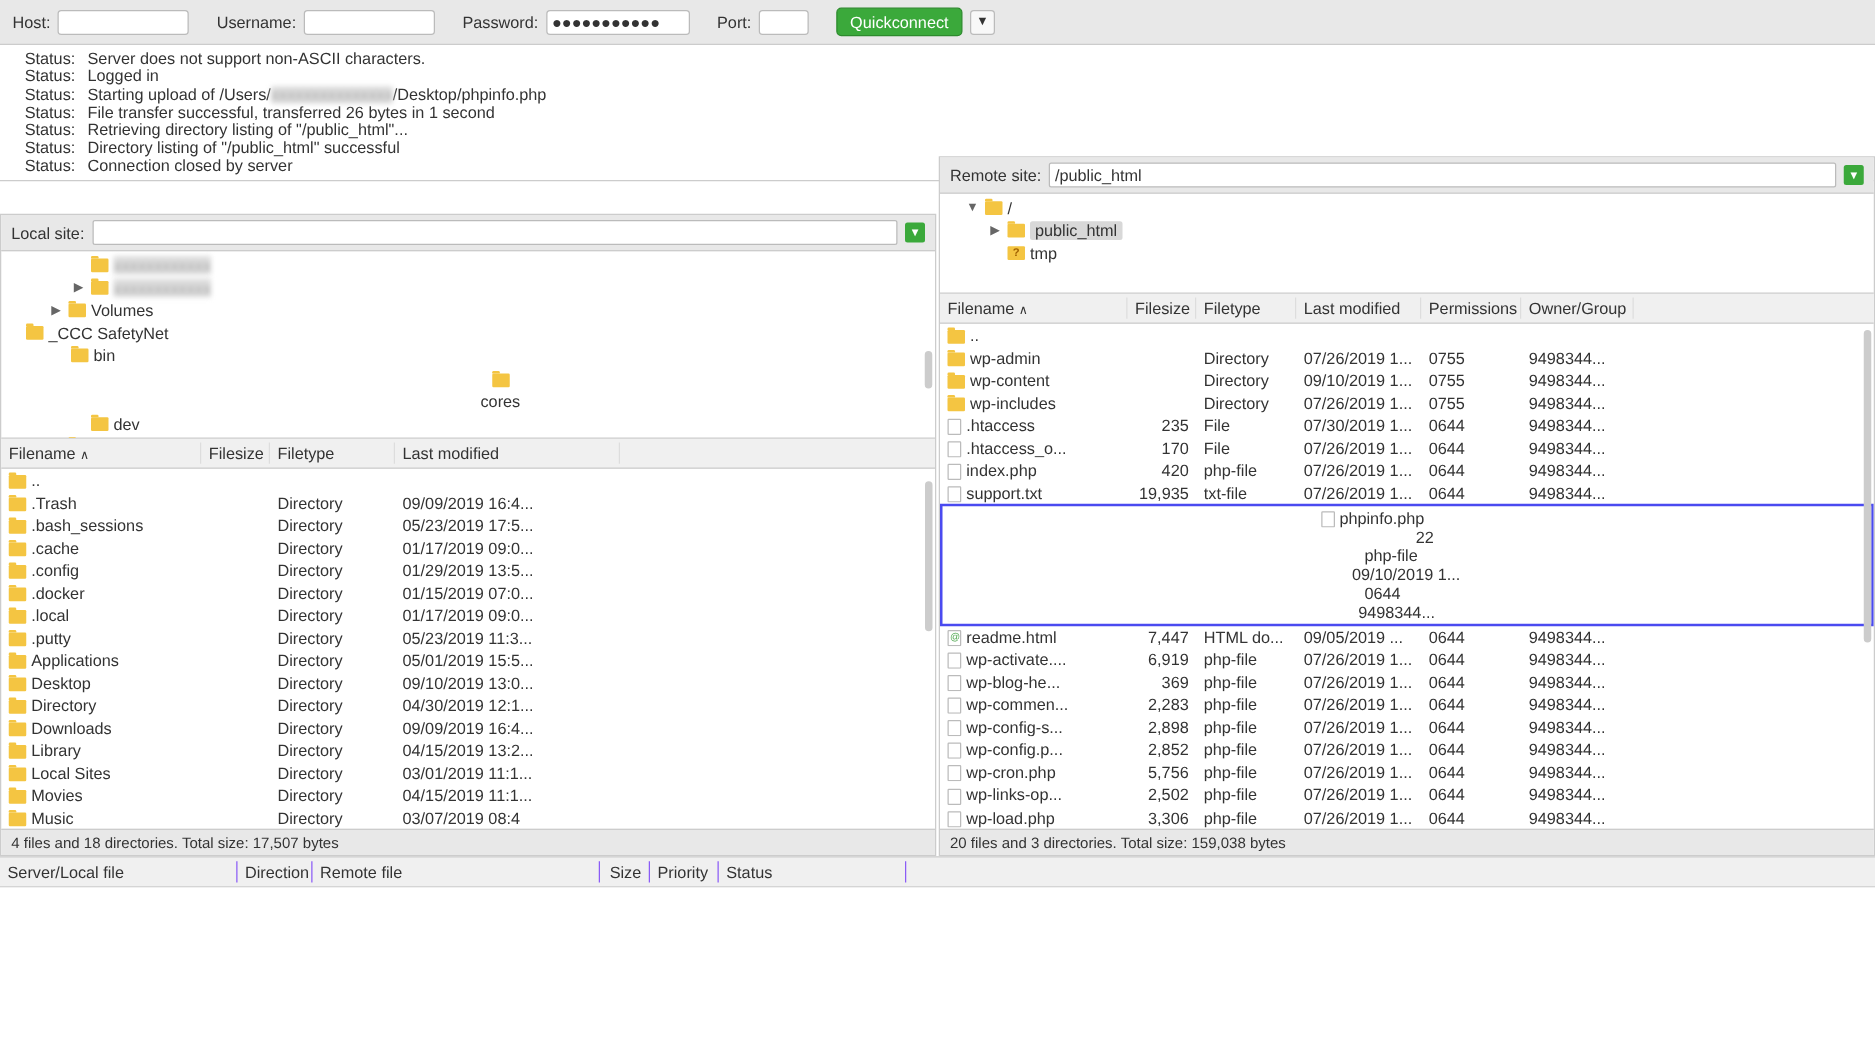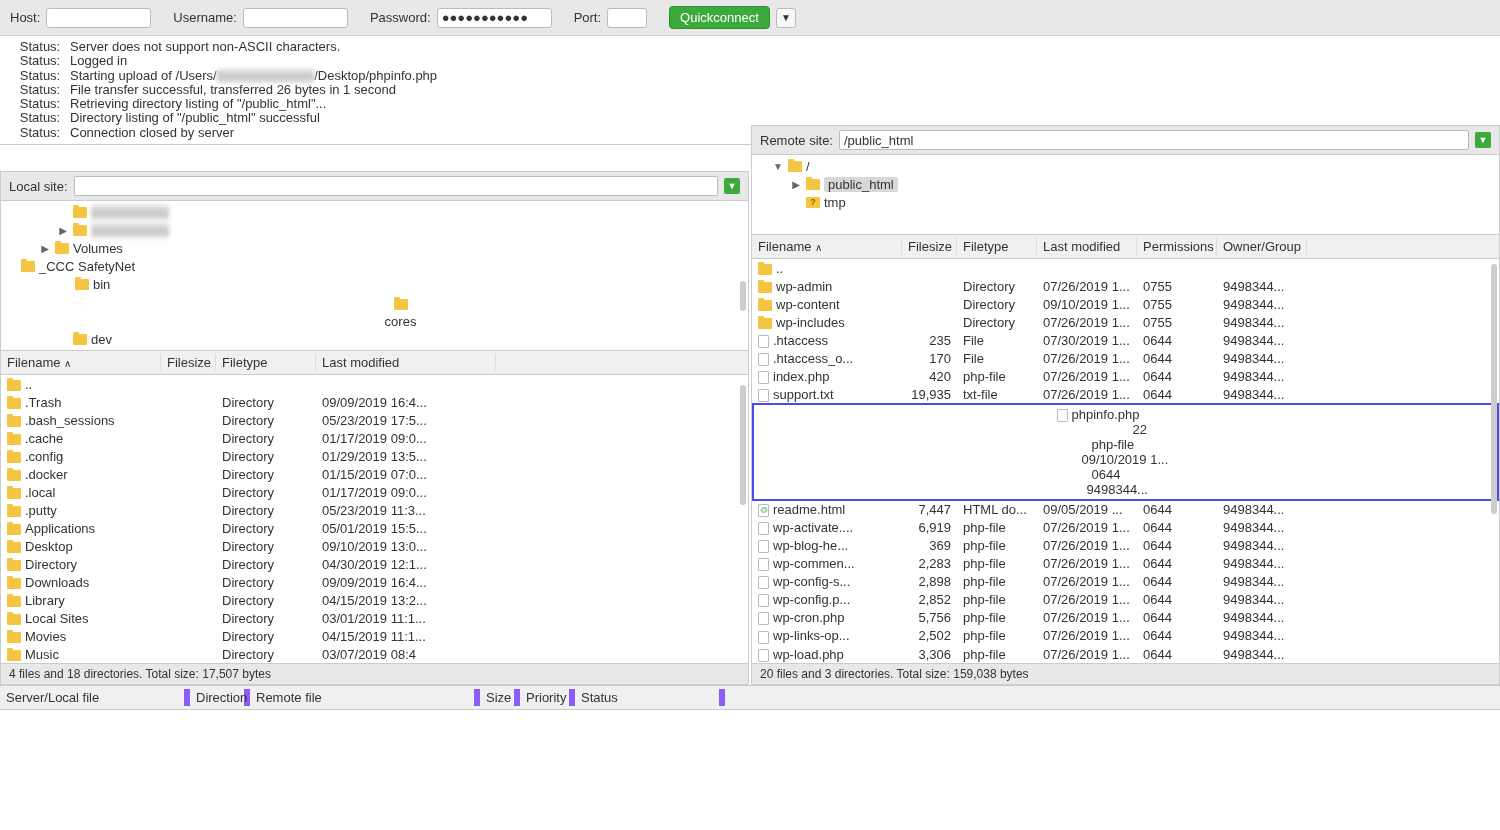--- a/index.html
+++ b/index.html
@@ -51,21 +51,21 @@
 .file-folder::before { content: ''; position: absolute; top: -2px; left: 0; width: 6px; height: 2px; background: #f4c542; border-radius: 1px 1px 0 0; }
 .file-doc { background: #fff; border: 1px solid #bbb; width: 11px; height: 13px; border-radius: 1px; }
 .file-html { background: #fff; border: 1px solid #bbb; width: 11px; height: 13px; border-radius: 1px; position: relative; }
 .file-html::after { content:'@'; position:absolute; font-size:8px; color:#5a5; left:1px; top:0; }
 
 .highlighted-row { border: 2px solid #4a4af0; flex-direction: column; }
 
 .summary-bar { background: #e8e8e8; border-top: 1px solid #ccc; padding: 3px 8px; font-size: 12px; }
 
 .queue-header { background: #f0f0f0; border-top: 1px solid #ccc; border-bottom: 1px solid #ccc; display: flex; padding: 3px 0; }
-.queue-header .col { padding: 1px 6px; border-right: 6px solid #8b5cf6; font-size: 13px; }
+.queue-header .col { padding: 1px 6px; border-right: 1px solid #8b5cf6; font-size: 13px; }
 .queue-body { flex: 1; background: #fff; }
 
 .scrollbar-vis { position: absolute; right: 2px; width: 6px; background: #ccc; border-radius: 3px; }
 
 
 .l-c-name { width: 160px; }
 .l-c-size { width: 55px; text-align: right; }
 .l-c-type { width: 100px; }
 .l-c-mod { width: 180px; }
 
@@ -152,21 +152,21 @@
         <div class="tree-row" style="padding-left: 38px;">
           <span class="tree-arrow">▶</span>
           <span class="folder-icon"></span>
           <span class="tree-label ">Volumes</span>
         </div>
         <div class="tree-row" style="">
           <span class="tree-arrow"></span>
           <span class="folder-icon"></span>
           <span class="tree-label ">_CCC SafetyNet</span>
         </div>
-        <div class="tree-row" style="padding-left: 58px;">
+        <div class="tree-row" style="padding-left: 40px;">
           <span class="tree-arrow"></span>
           <span class="folder-icon"></span>
           <span class="tree-label ">bin</span>
         </div>
         <div class="tree-row" style="padding-left: 56px; flex-direction: column;">
           <span class="tree-arrow"></span>
           <span class="folder-icon"></span>
           <span class="tree-label ">cores</span>
         </div>
         <div class="tree-row" style="padding-left: 56px;">

